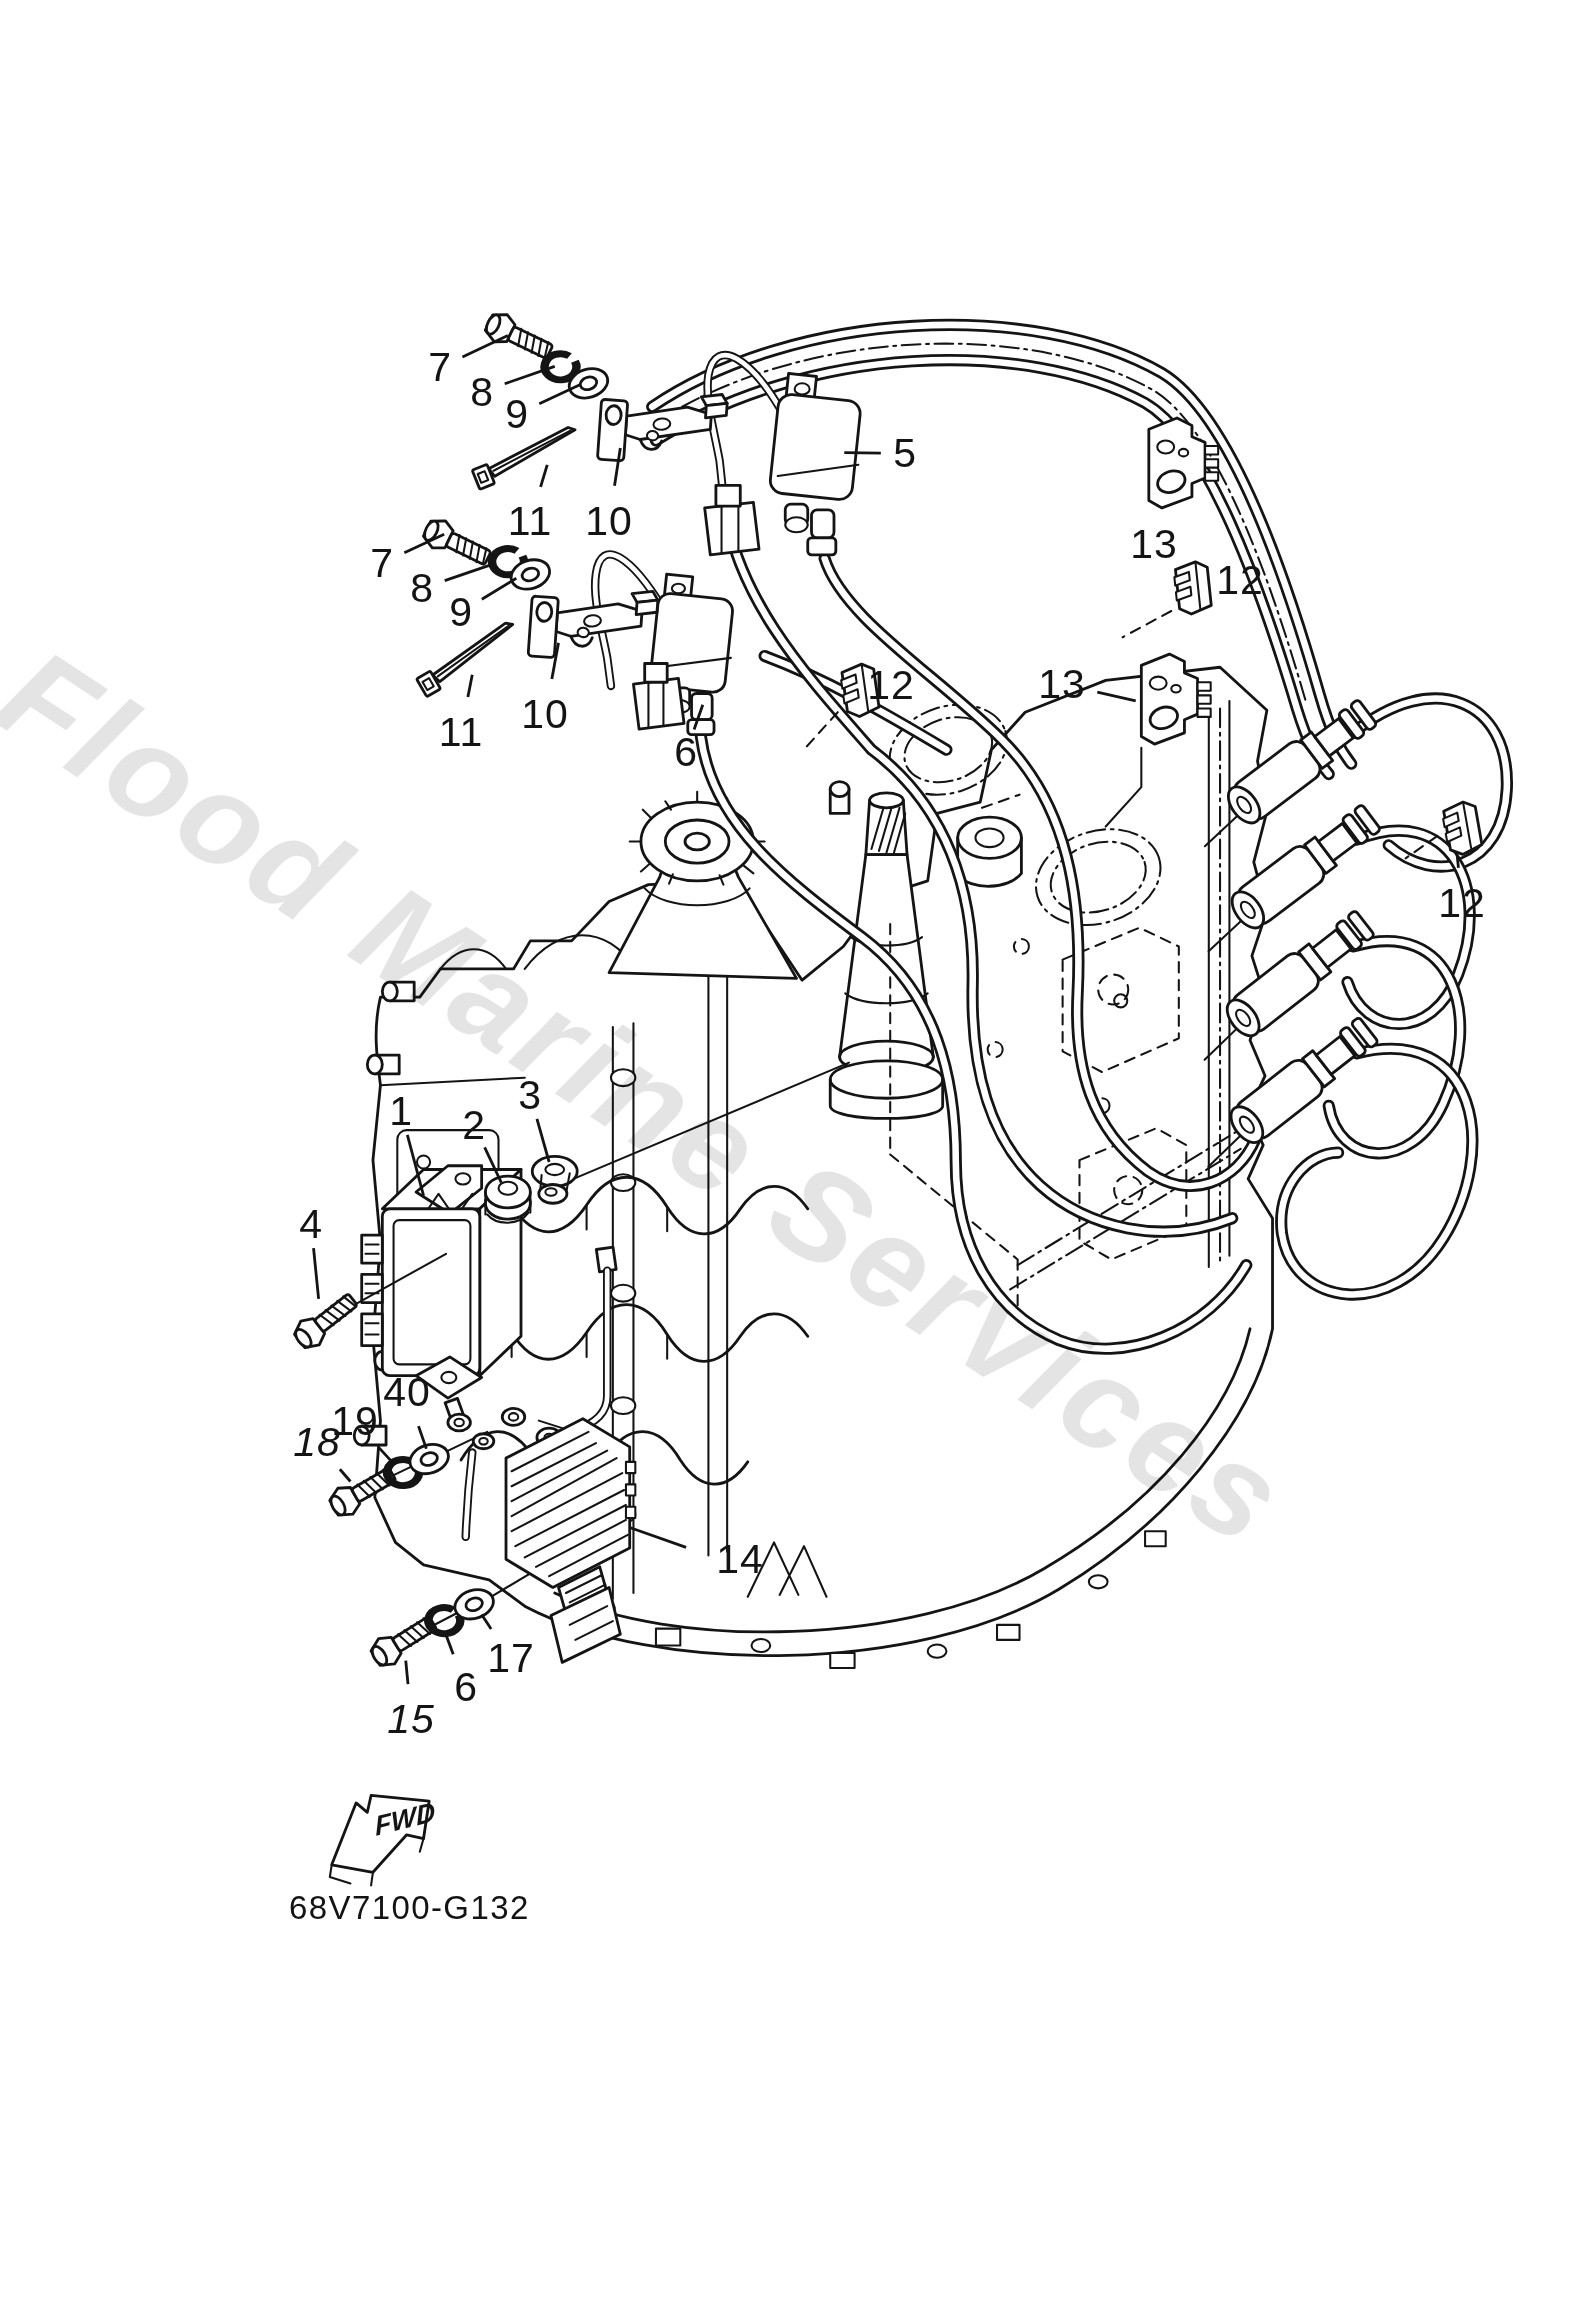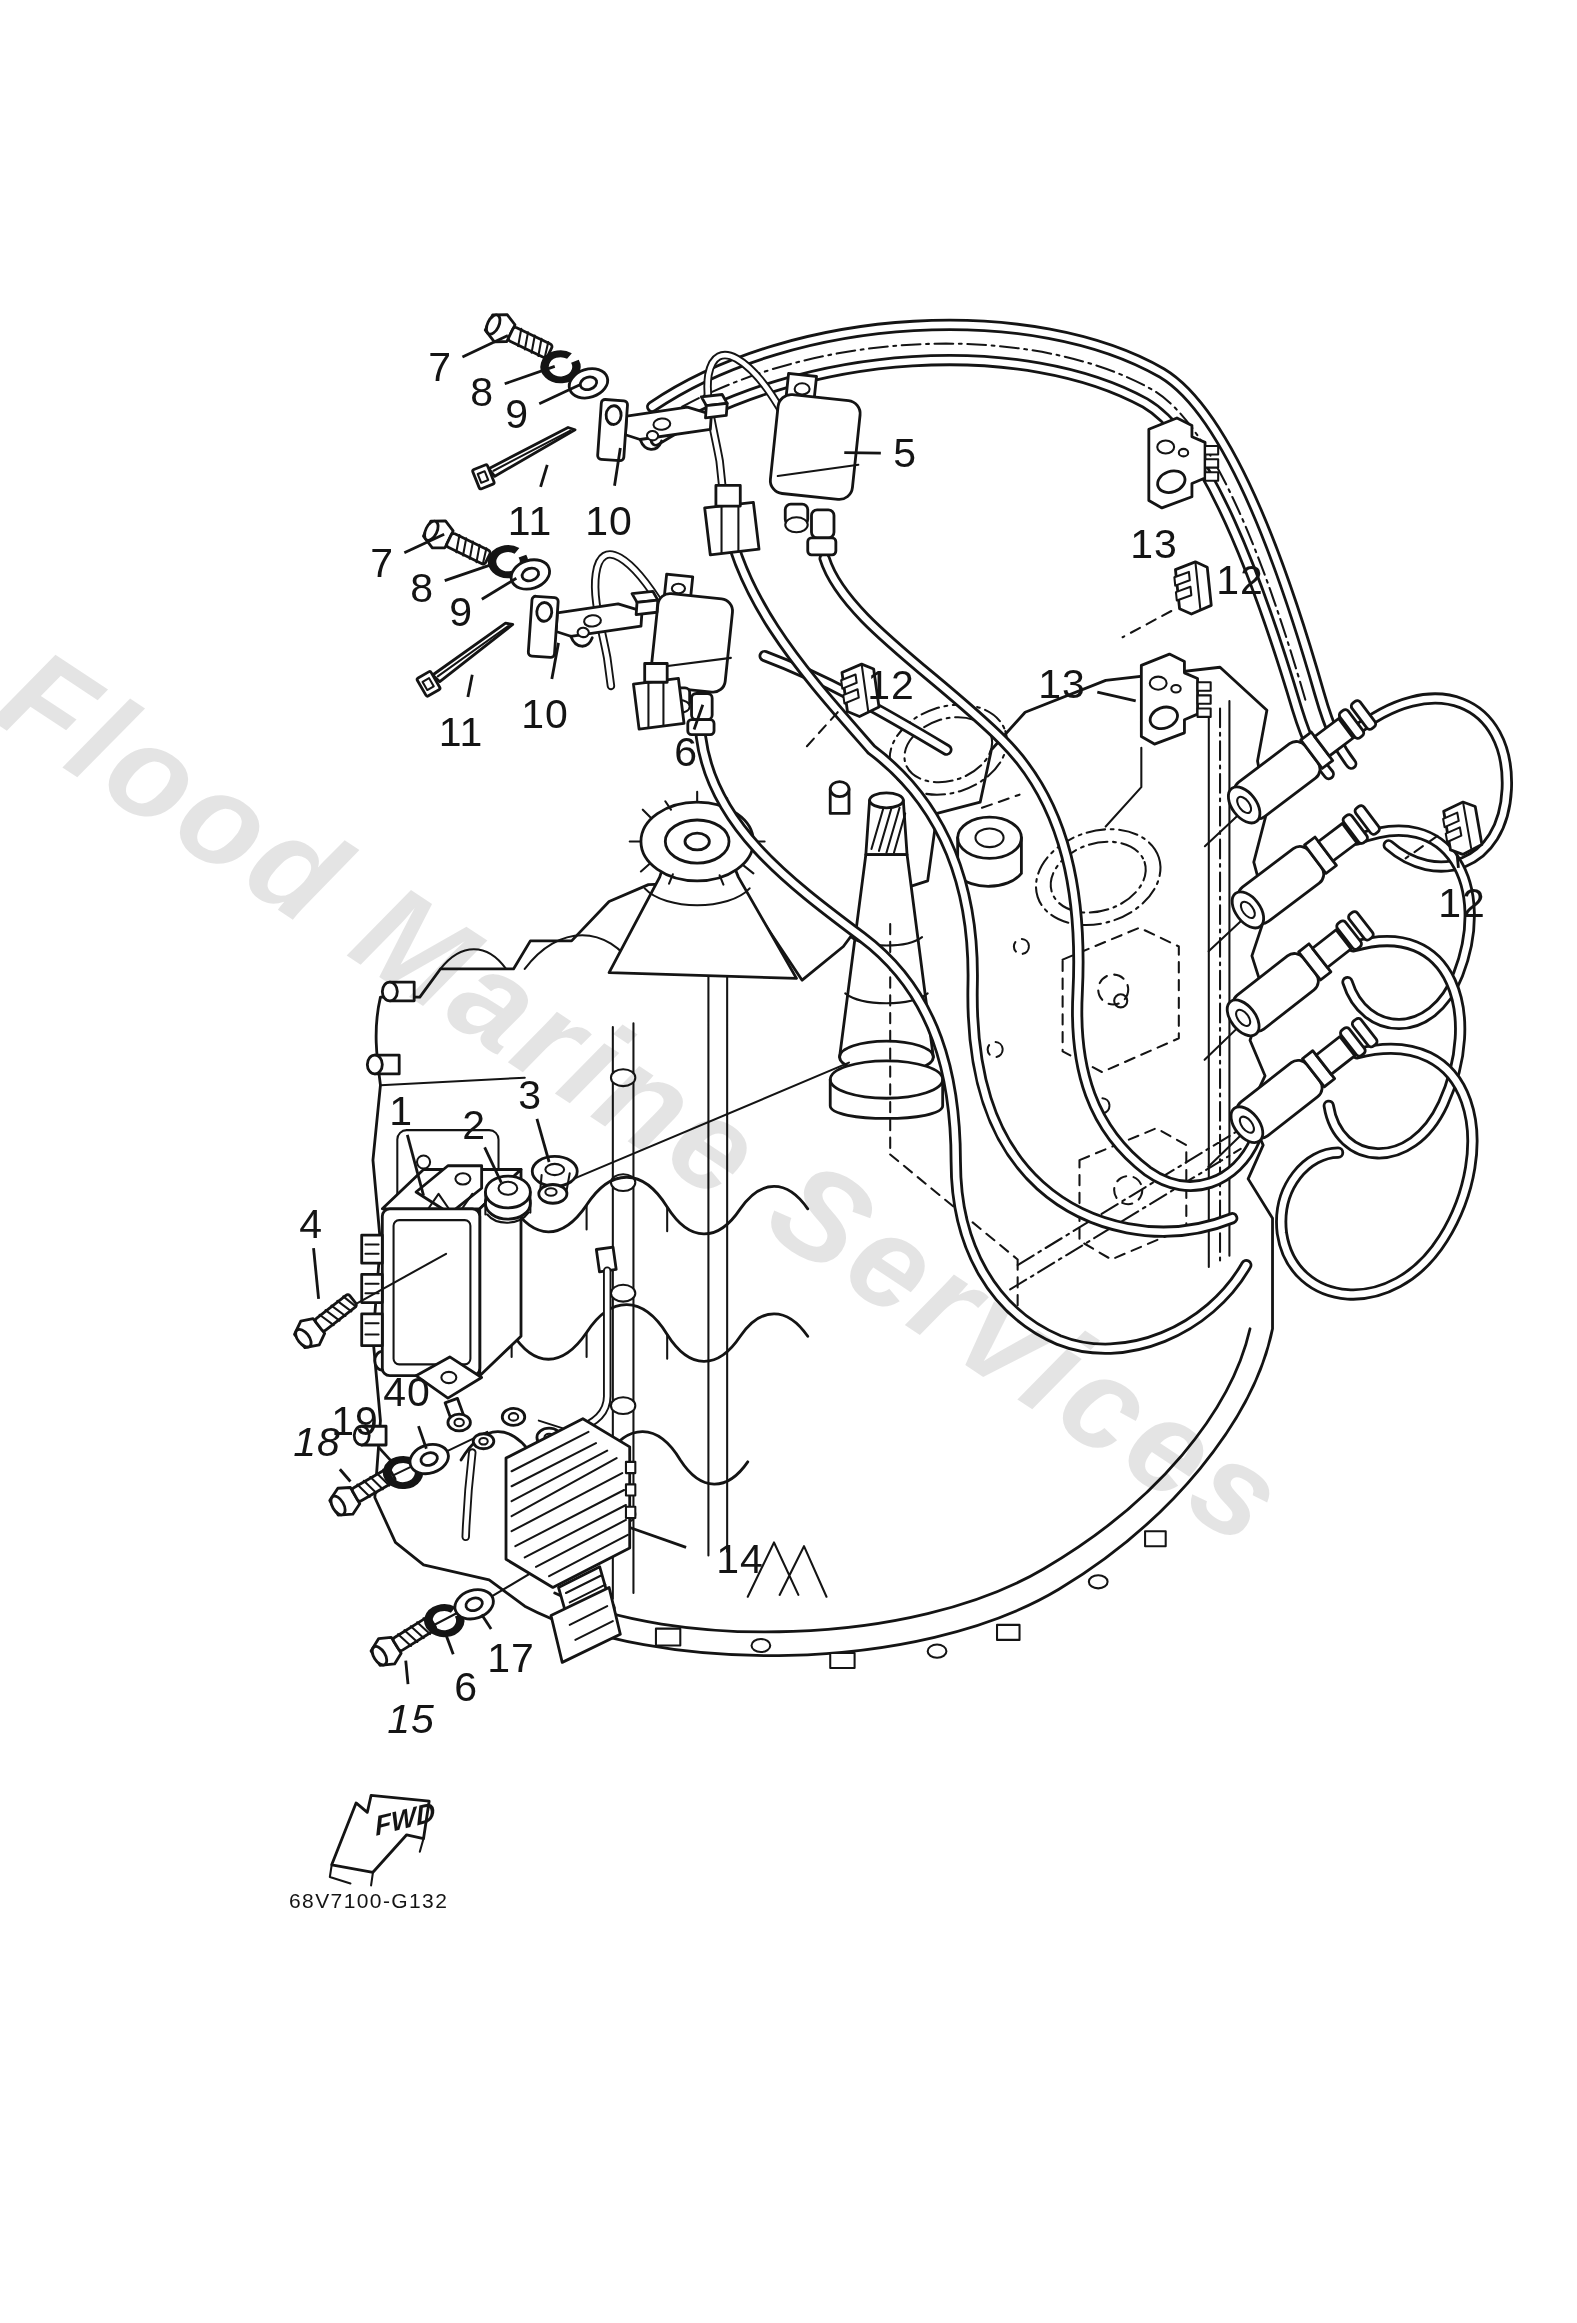--- a/index.html
+++ b/index.html
@@ -23,21 +23,21 @@
      font-size:41px;color:#141414;letter-spacing:0.9px;line-height:1;
      font-family:"Liberation Sans", sans-serif;white-space:nowrap;}
   
   .watermark{
      position:absolute;left:56px;top:618px;width:2155px;
      font-size:131px;font-weight:bold;font-style:italic;letter-spacing:5.6px;
      white-space:nowrap;color:rgba(20,20,20,0.115);
      transform:rotate(33.5deg);transform-origin:0 0;pointer-events:none;}
   .part-code{
      position:absolute;left:289px;top:1889px;
-     font-size:21px;color:#141414;letter-spacing:1.4px;}
+     font-size:33px;color:#141414;letter-spacing:1.4px;}
 </style>
 </head>
 <body>
 
 <div class="page">
 
   <svg width="1578" height="2324" viewBox="0 0 1684 2480" xmlns="http://www.w3.org/2000/svg">
 
     <defs>
 

